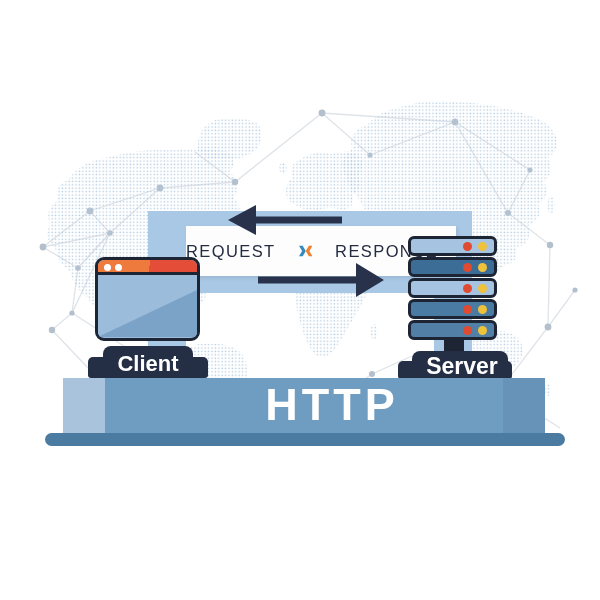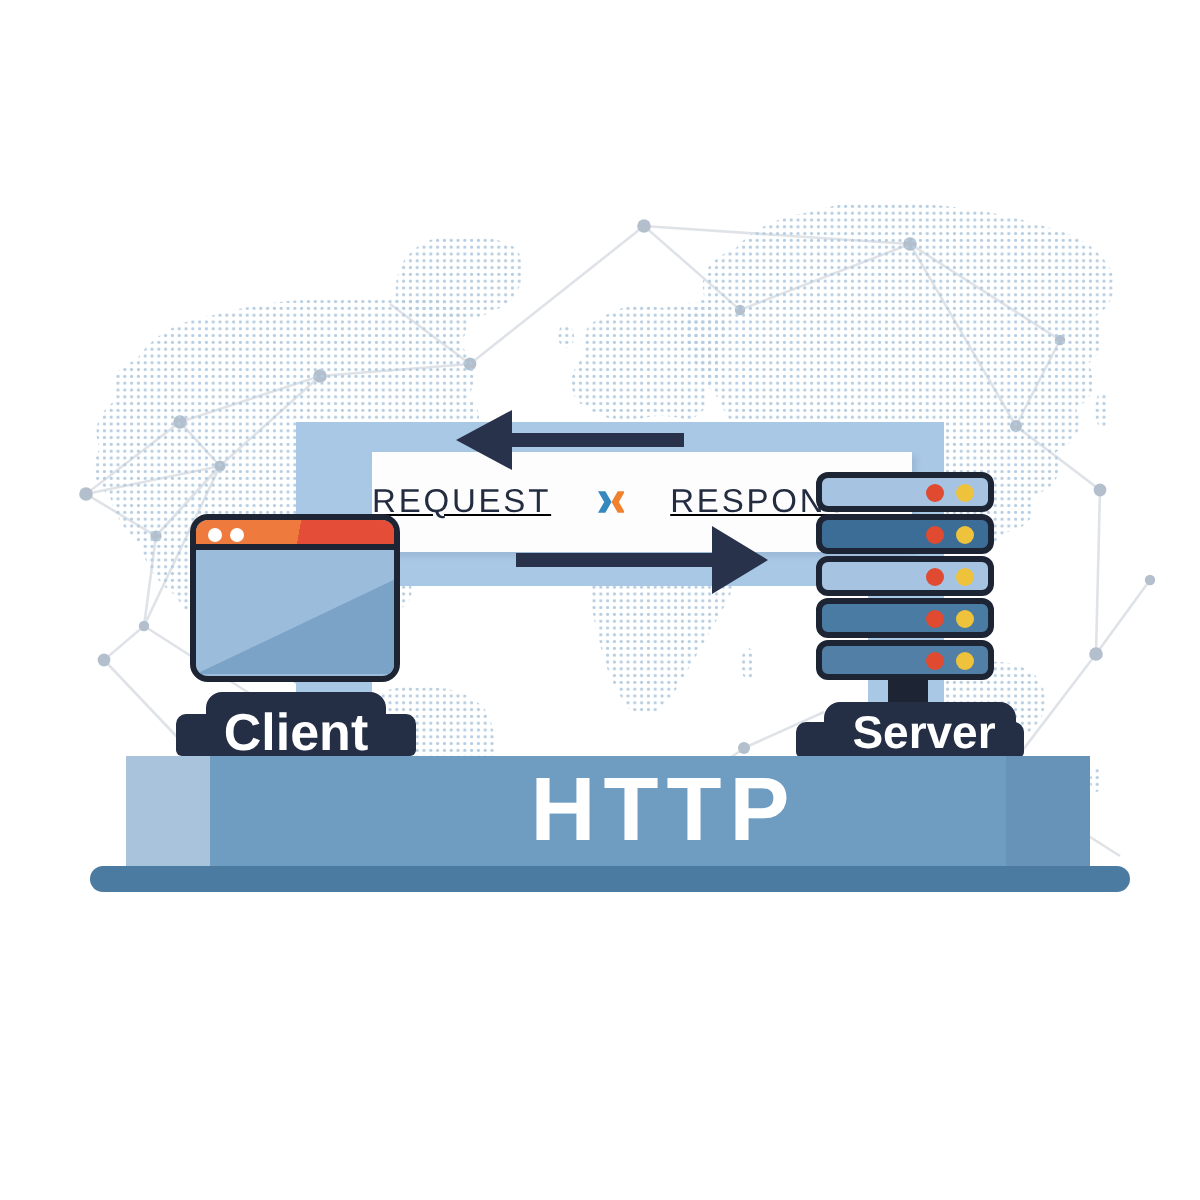--- a/index.html
+++ b/index.html
@@ -19,21 +19,20 @@
   #pipe-bottom{left:148px;top:276px;width:324px;height:17px;}
   #pipe-left{left:148px;top:211px;width:38px;height:167px;}
   #pipe-right{left:434px;top:211px;width:38px;height:167px;}
 
   
   #exchange-box{
     left:186px;top:226px;width:270px;height:50px;background:#fdfdfe;z-index:2;
     display:flex;align-items:center;justify-content:center;gap:23px;
     padding-right:18px;
     box-shadow:2px 2px 3px rgba(130,155,180,0.35);
-    text-decoration:underline;
   }
   .flow-label{
     font-size:16.5px;font-weight:500;letter-spacing:1.4px;color:#232c40;white-space:nowrap;
   }
 
   
   #request-arrow{left:226px;top:204px;z-index:3;}
   #response-arrow{left:256px;top:262px;z-index:3;}
 
   
@@ -66,21 +65,21 @@
   .led-red{right:22px;background:#e04a31;}
   .led-yellow{right:7px;background:#efc23b;}
   #server-stem{left:444px;top:337px;width:20px;height:22px;background:#1d2534;z-index:4;}
 
   
   .plaque-upper{background:#242e45;border-radius:8px 8px 0 0;z-index:5;}
   .plaque-lower{background:#242e45;border-radius:5px 5px 3px 3px;z-index:5;}
   #client-plaque-upper{left:103px;top:346px;width:90px;height:18px;}
   #client-plaque-lower{left:88px;top:357px;width:120px;height:21px;}
   #client-plaque-text{left:88px;top:351px;width:120px;text-align:center;z-index:5;
-    color:#ffffff;font-size:26px;font-weight:600;}
+    color:#ffffff;font-size:22px;font-weight:600;}
   #server-plaque-upper{left:412px;top:351px;width:96px;height:16px;}
   #server-plaque-lower{left:398px;top:361px;width:114px;height:18px;}
   #server-plaque-text{left:398px;top:353px;width:128px;text-align:center;z-index:5;
     color:#ffffff;font-size:23px;font-weight:600;}
 
   
   #platform{left:63px;top:378px;width:482px;height:55px;background:#6f9cc1;z-index:6;}
   #platform-highlight{position:absolute;left:0;top:0;width:42px;height:100%;background:#a9c3dc;}
   #platform-shade{position:absolute;right:0;top:0;width:42px;height:100%;background:#6793b8;}
   #platform-title{

